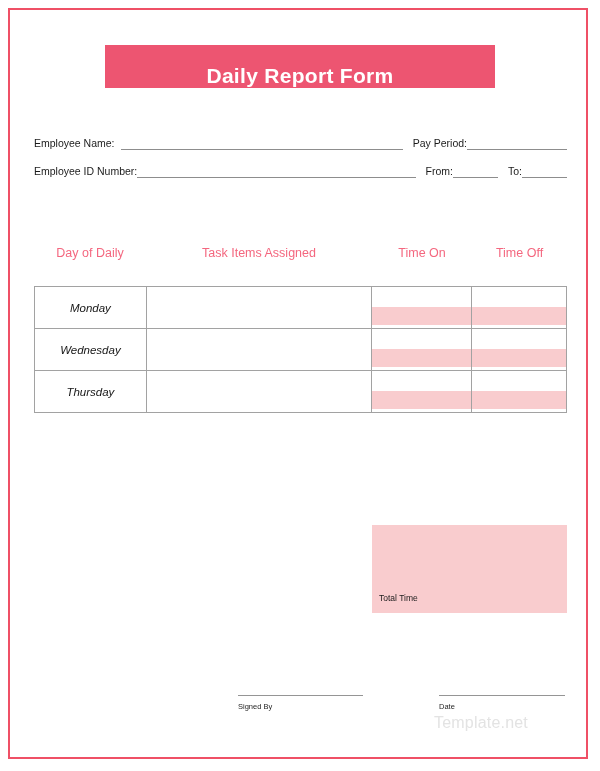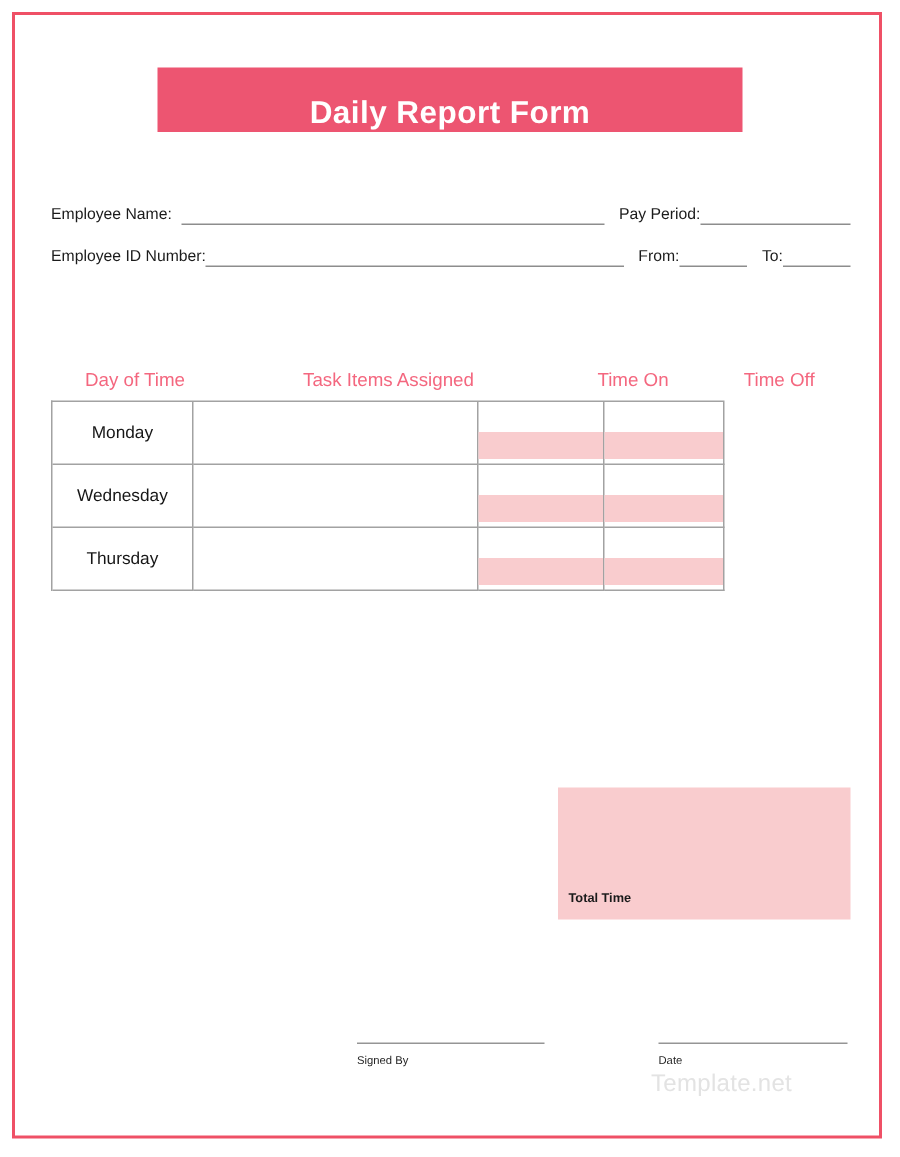--- a/index.html
+++ b/index.html
@@ -97,25 +97,26 @@
   }
   #head-day   { left: 0px;   width: 112px; }
   #head-task  { left: 112px; width: 226px; }
   #head-on    { left: 338px; width: 100px; }
   #head-off   { left: 438px; width: 95px;  }
 
   
   #grid {
     position: absolute;
     left: 34px;
-    top: 267px;
-    width: 449px;
+    top: 286px;
+    width: 533px;
     border-top: 1px solid #a2a2a2;
     border-left: 1px solid #a2a2a2;
     box-sizing: border-box;
+    font-style: italic;
   }
   .grid-row {
     display: flex;
     height: 42px;
     box-sizing: border-box;
   }
   .cell {
     box-sizing: border-box;
     border-right: 1px solid #a2a2a2;
     border-bottom: 1px solid #a2a2a2;
@@ -151,21 +152,20 @@
     width: 195px;
     height: 88px;
     background: #f9ccce;
   }
   #total-time-label {
     position: absolute;
     left: 7px;
     bottom: 10px;
     font-size: 8.5px;
     color: #1b1b1b;
-    font-weight: bold;
   }
 
   
   .sig {
     position: absolute;
     top: 695px;
   }
   .sig-line {
     border-top: 1px solid #959595;
     height: 0;
@@ -217,21 +217,21 @@
     <span class="meta-line grow"></span>
     <span class="sp"></span>
     <span class="meta-label">From:</span>
     <span class="meta-line" style="width:45px;"></span>
     <span class="sp"></span>
     <span class="meta-label">To:</span>
     <span class="meta-line" style="width:45px;"></span>
   </div>
 
   <div id="table-head">
-    <div class="col-head" id="head-day">Day of Time</div>
+    <div class="col-head" id="head-day">Day of Daily</div>
     <div class="col-head" id="head-task">Task Items Assigned</div>
     <div class="col-head" id="head-on">Time On</div>
     <div class="col-head" id="head-off">Time Off</div>
   </div>
 
   <div id="grid">
       <div class="grid-row">
         <div class="cell cell-day">
           <span class="day-label">Monday</span>
         </div>

